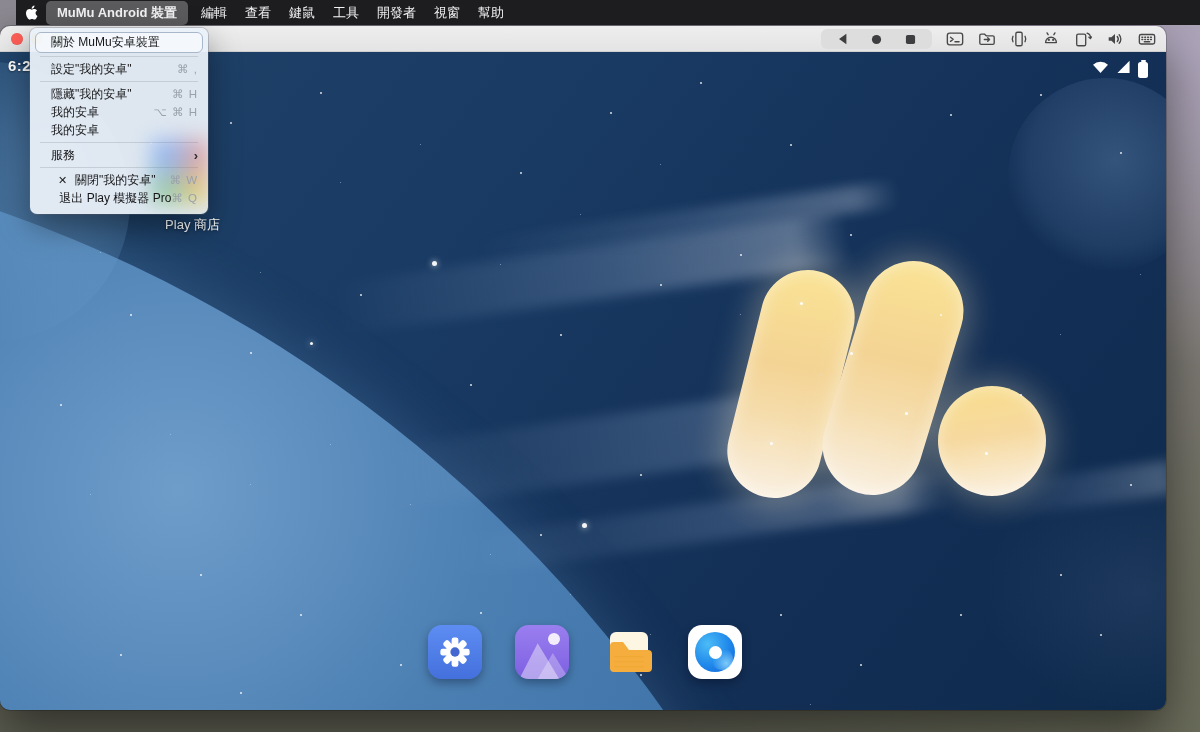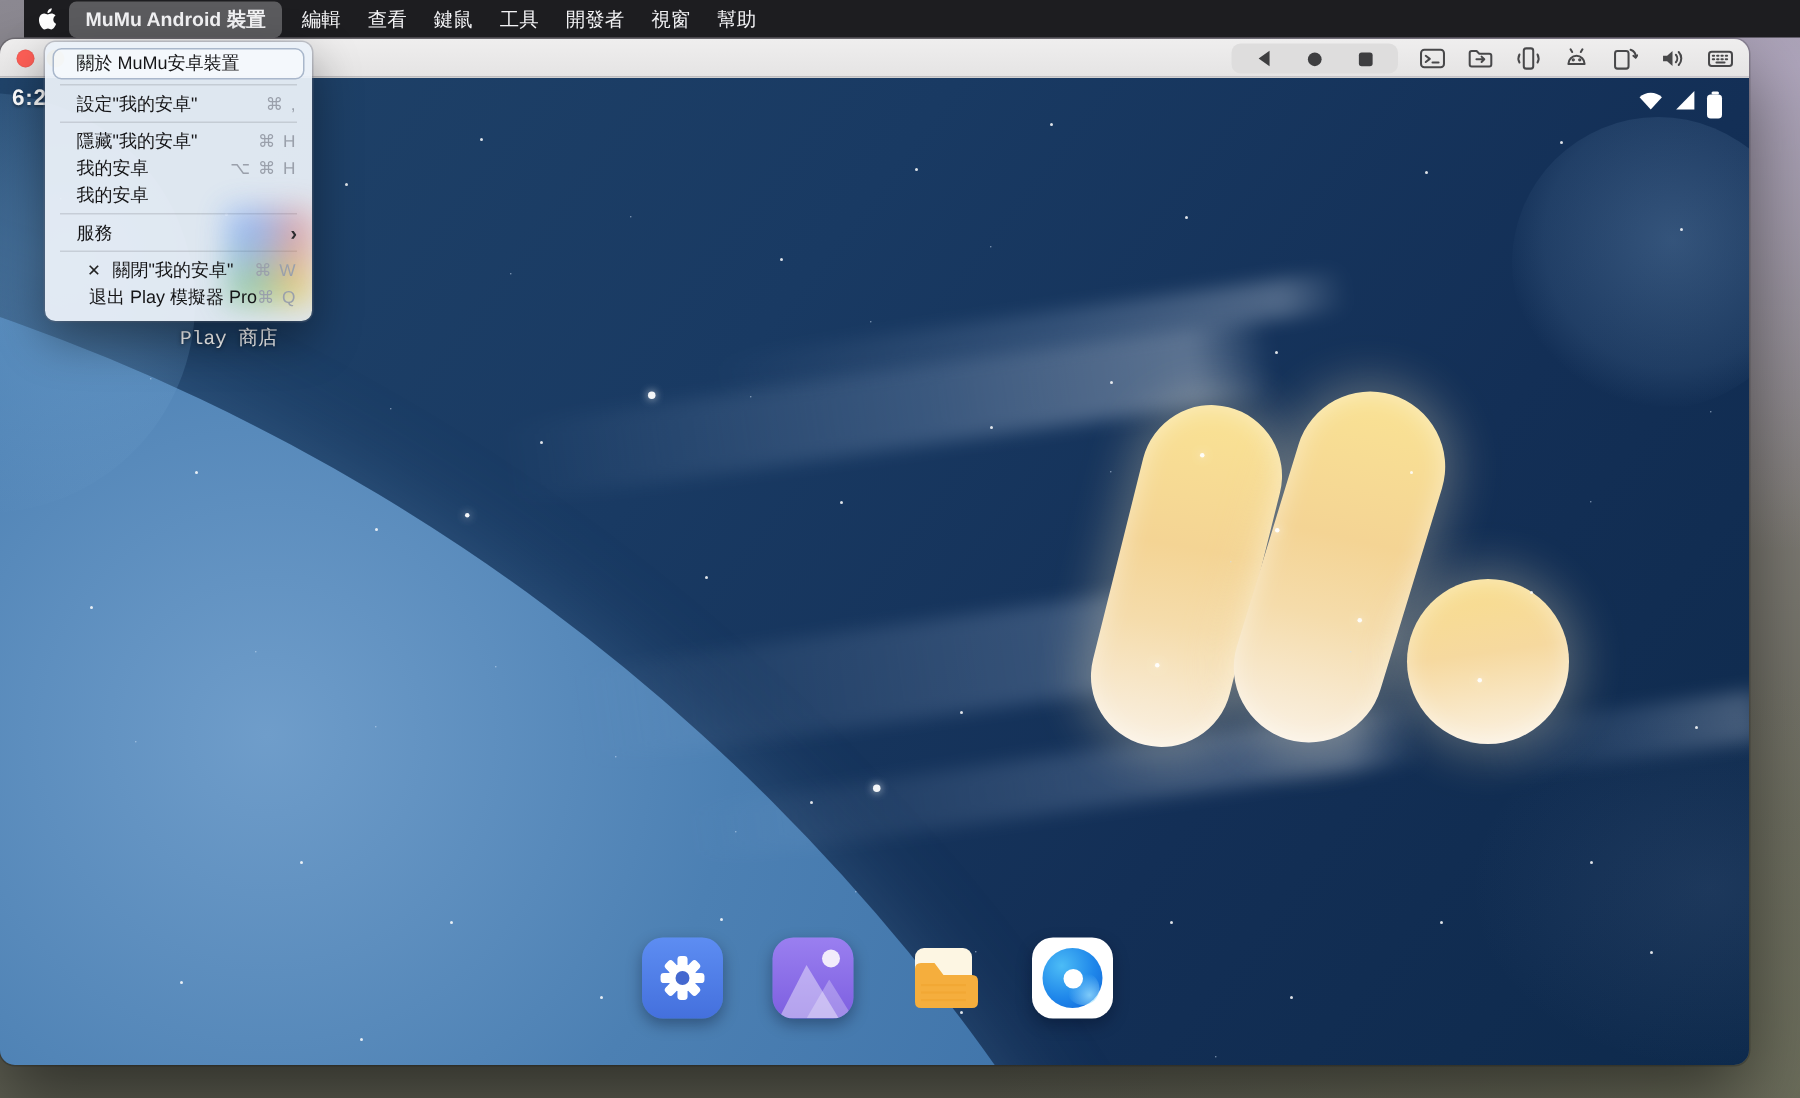--- a/index.html
+++ b/index.html
@@ -107,22 +107,22 @@
     433px 210px 0 1px #fff, 583px 472px 0 1px #fff, 310px 290px 0 0 #fff,
     800px 250px 0 0 #fff, 850px 300px 0 0 #fff, 905px 360px 0 0 #fff, 985px 400px 0 0 #fff, 770px 390px 0 0 #fff;
     opacity:.95; filter:drop-shadow(0 0 3px rgba(255,255,255,.9));}
 
   .statusbar-time{ position:absolute; left:8px; top:5px; color:#fff; font-size:15px; font-weight:700;
     text-shadow:0 1px 2px rgba(0,0,0,.4); letter-spacing:.5px;}
   .statusbar-icons{ position:absolute; right:18px; top:8px; display:flex; align-items:flex-end; gap:7px; }
   .battery{ width:10px; height:16px; background:#fff; border-radius:2.5px; position:relative; }
   .battery::before{ content:""; position:absolute; left:2.5px; top:-2px; width:5px; height:2px; background:#fff; border-radius:1px;}
 
-  .play-label{ position:absolute; left:120px; top:164px; width:100px; text-align:left;
-    color:#fff; font-size:13px; text-shadow:0 1px 3px rgba(0,0,0,.55);font-family:Liberation Mono, monospace; }
+  .play-label{ position:absolute; left:120px; top:164px; width:100px; text-align:right;
+    color:#fff; font-size:13px; text-shadow:0 1px 3px rgba(0,0,0,.55); }
 
   .dock{ position:absolute; left:0; top:573px; width:1166px; height:56px; }
   .dock-icon{ position:absolute; width:54px; height:54px; border-radius:14px;
     box-shadow:0 4px 10px rgba(0,10,30,.35); overflow:hidden;}
   .di-settings{ left:428px; background:linear-gradient(180deg,#5d8df2,#4470dd); display:flex; align-items:center; justify-content:center;}
   .di-gallery{ left:515px; background:linear-gradient(180deg,#9a7ff0,#7d5fe0); position:absolute;}
   .di-files{ left:602px; background:transparent; box-shadow:none; display:flex; align-items:center; justify-content:center;}
   .di-browser{ left:688px; background:#fff; display:flex; align-items:center; justify-content:center;}
   .g-moon{ position:absolute; left:33px; top:8px; width:12px; height:12px; border-radius:50%; background:#f2ecfb;}
   .g-m1{ position:absolute; left:0; top:0; width:54px; height:54px; background:rgba(255,255,255,.42);

